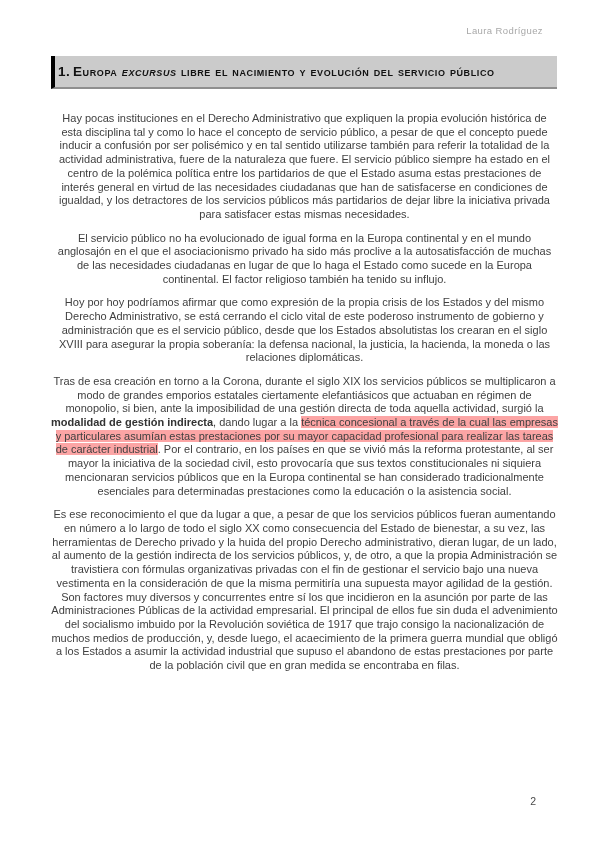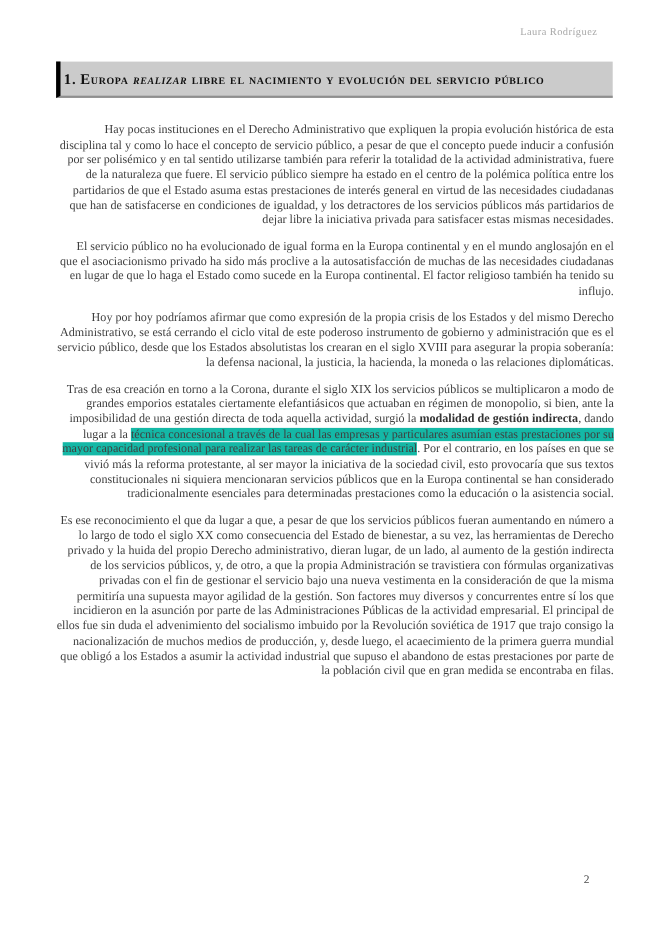--- a/index.html
+++ b/index.html
@@ -11,21 +11,20 @@
     width: 600px;
     height: 848px;
     overflow: hidden;
     font-family: "Liberation Sans", "DejaVu Sans", sans-serif;
   }
   .page {
     position: relative;
     width: 600px;
     height: 640px;
     background: #ffffff;
-    font-family: Liberation Serif, serif;
   }
   .author {
     position: absolute;
     top: 25px;
     right: 57px;
     font-size: 9.5px;
     letter-spacing: 0.4px;
     color: #a8a8a8;
   }
   .heading {
@@ -58,53 +57,53 @@
     font-style: italic;
   }
   .content {
     position: absolute;
     left: 51px;
     top: 112px;
     width: 507px;
     font-size: 11px;
     line-height: 13.7px;
     color: #3f3f3f;
-    text-align: right;
+    text-align: center;
   }
   .content p {
     margin: 0 0 10px 0;
   }
   .content strong {
     font-weight: bold;
     color: #333333;
     margin-top: 36px;
   }
   .content mark.hl {
-    background: #14b8a6;
+    background: #fca5a5;
     color: #3f3f3f;
     padding: 0;
   }
   .pagenum {
     position: absolute;
     top: 795px;
     right: 64px;
     font-size: 10.5px;
     color: #4a4a4a;
   }
 </style>
 </head>
 <body>
 
 <div class="page">
 
   <div class="author">Laura Rodríguez</div>
 
   <div class="heading">
     <span class="h-num">1.</span>
-    <span class="h-text"><span>Europa </span><em>realizar</em><span> libre el nacimiento y evolución del servicio público</span></span>
+    <span class="h-text"><span>Europa </span><em>excursus</em><span> libre el nacimiento y evolución del servicio público</span></span>
   </div>
 
   <div class="content">
     <p>Hay pocas instituciones en el Derecho Administrativo que expliquen la propia evolución histórica de esta disciplina tal y como lo hace el concepto de servicio público, a pesar de que el concepto puede inducir a confusión por ser polisémico y en tal sentido utilizarse también para referir la totalidad de la actividad administrativa, fuere de la naturaleza que fuere. El servicio público siempre ha estado en el centro de la polémica política entre los partidarios de que el Estado asuma estas prestaciones de interés general en virtud de las necesidades ciudadanas que han de satisfacerse en condiciones de igualdad, y los detractores de los servicios públicos más partidarios de dejar libre la iniciativa privada para satisfacer estas mismas necesidades.</p>
 
     <p>El servicio público no ha evolucionado de igual forma en la Europa continental y en el mundo anglosajón en el que el asociacionismo privado ha sido más proclive a la autosatisfacción de muchas de las necesidades ciudadanas en lugar de que lo haga el Estado como sucede en la Europa continental. El factor religioso también ha tenido su influjo.</p>
 
     <p>Hoy por hoy podríamos afirmar que como expresión de la propia crisis de los Estados y del mismo Derecho Administrativo, se está cerrando el ciclo vital de este poderoso instrumento de gobierno y administración que es el servicio público, desde que los Estados absolutistas los crearan en el siglo XVIII para asegurar la propia soberanía: la defensa nacional, la justicia, la hacienda, la moneda o las relaciones diplomáticas.</p>
 
     <p><span>Tras de esa creación en torno a la Corona, durante el siglo XIX los servicios públicos se multiplicaron a modo de grandes emporios estatales ciertamente elefantiásicos que actuaban en régimen de monopolio, si bien, ante la imposibilidad de una gestión directa de toda aquella actividad, surgió la </span><strong>modalidad de gestión indirecta</strong><span>, dando lugar a la </span><mark class="hl">técnica concesional a través de la cual las empresas y particulares asumían estas prestaciones por su mayor capacidad profesional para realizar las tareas de carácter industrial</mark><span>. Por el contrario, en los países en que se vivió más la reforma protestante, al ser mayor la iniciativa de la sociedad civil, esto provocaría que sus textos constitucionales ni siquiera mencionaran servicios públicos que en la Europa continental se han considerado tradicionalmente esenciales para determinadas prestaciones como la educación o la asistencia social.</span></p>

